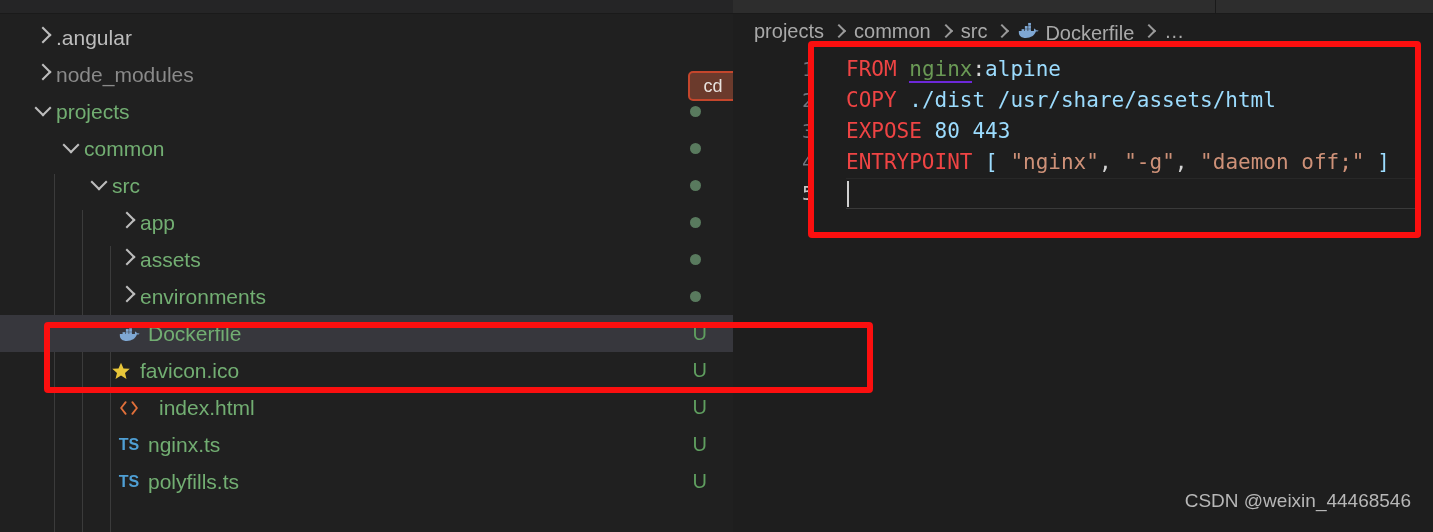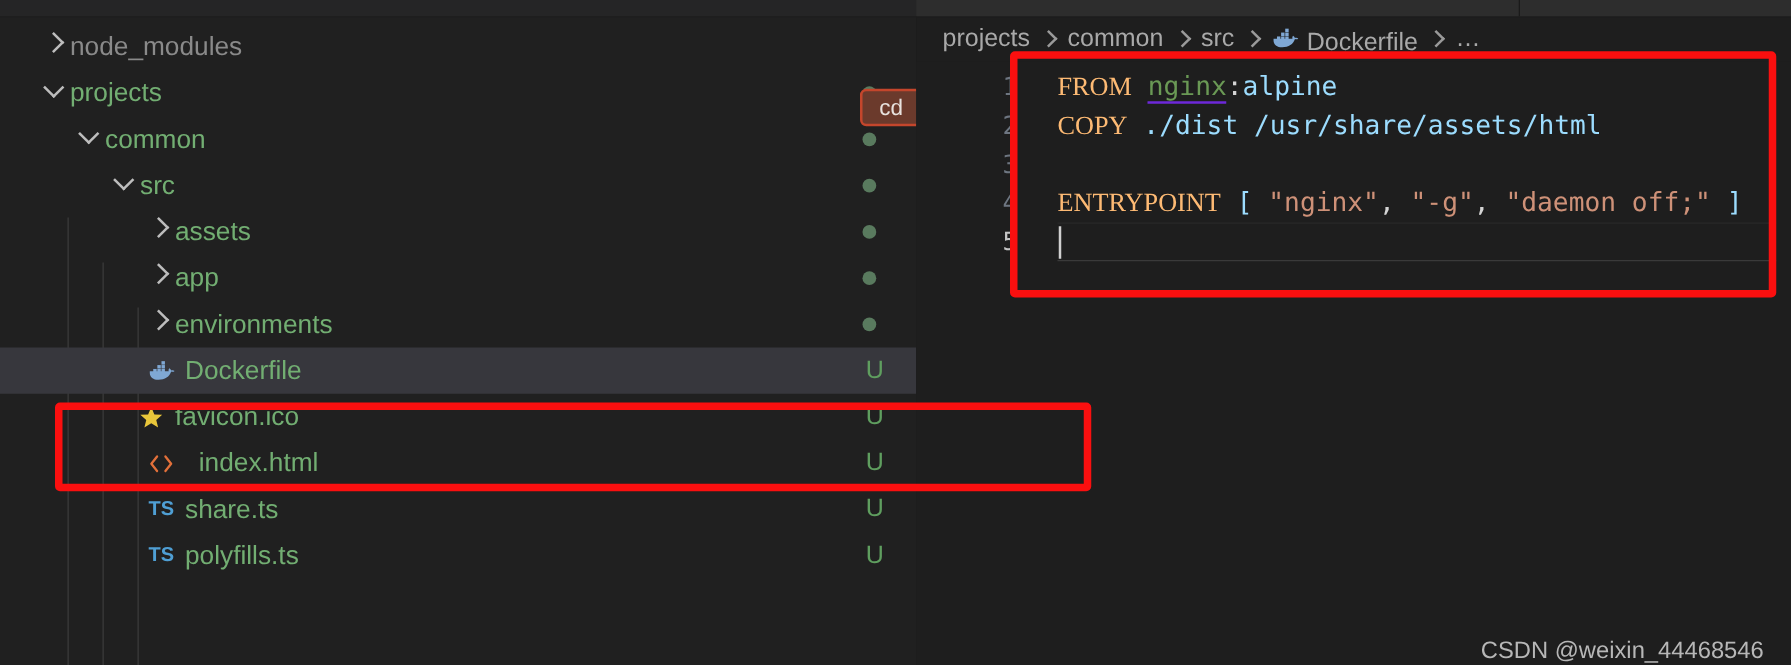--- a/index.html
+++ b/index.html
@@ -223,21 +223,21 @@
     pointer-events: none;
   }
   .caret {
     position: absolute;
     width: 2px;
     height: 26px;
     background: #d0d0d0;
   }
 
   
-  .t-kw   { color: #fdba74; font-family: Liberation Serif, serif; }
+  .t-kw   { color: #ef4444; }
   .t-img  { color: #6a9955; border-bottom: 2px solid #6d28d9; }
   .t-punc { color: #d4d4d4; }
   .t-val  { color: #9cdcfe; }
   .t-num  { color: #9cdcfe; }
   .t-brk  { color: #9cdcfe; }
   .t-str  { color: #ce9178; }
 
   
   .annot {
     position: absolute;
@@ -245,21 +245,21 @@
     border-radius: 4px;
     box-sizing: border-box;
     pointer-events: none;
   }
   #annot-editor { left: 808px; top: 41px; width: 613px; height: 197px; }
   #annot-sidebar { left: 44px; top: 322px; width: 829px; height: 71px; }
 
   .watermark {
     position: absolute;
     right: 22px;
-    bottom: 0;
+    bottom: 20px;
     color: #b7b7b7;
     font-size: 19px;
     font-family: "Liberation Sans", sans-serif;
   }
 </style>
 </head>
 <body>
 
 <div id="app">
 
@@ -274,45 +274,49 @@
     <div class="sidebar">
 
       <div class="guide" style="top:160px; height:372px;"></div>
       <div class="guide guide2" style="top:196px; height:336px;"></div>
       <div class="guide guide3" style="top:232px; height:300px;"></div>
 
 
       <div id="tree">
           <div class="tree-row" style="padding-left: 32px;">
             <span class="twisty"><span class="chev"></span></span>
+            <span class="label plain">.angular</span>
+          </div>
+          <div class="tree-row" style="padding-left: 32px;">
+            <span class="twisty"><span class="chev"></span></span>
             <span class="label muted">node_modules</span>
           </div>
           <div class="tree-row" style="padding-left: 32px;">
             <span class="twisty"><span class="chev open"></span></span>
             <span class="label ">projects</span>
             <span class="dot"></span>
           </div>
           <div class="tree-row" style="padding-left: 60px;">
             <span class="twisty"><span class="chev open"></span></span>
             <span class="label ">common</span>
             <span class="dot"></span>
           </div>
           <div class="tree-row" style="padding-left: 88px;">
             <span class="twisty"><span class="chev open"></span></span>
             <span class="label ">src</span>
             <span class="dot"></span>
           </div>
           <div class="tree-row" style="padding-left: 116px;">
             <span class="twisty"><span class="chev"></span></span>
-            <span class="label ">assets</span>
+            <span class="label ">app</span>
             <span class="dot"></span>
           </div>
           <div class="tree-row" style="padding-left: 116px;">
             <span class="twisty"><span class="chev"></span></span>
-            <span class="label ">app</span>
+            <span class="label ">assets</span>
             <span class="dot"></span>
           </div>
           <div class="tree-row" style="padding-left: 116px;">
             <span class="twisty"><span class="chev"></span></span>
             <span class="label ">environments</span>
             <span class="dot"></span>
           </div>
           <div class="tree-row selected" style="padding-left: 116px;">
             <span class="ficon">
               <svg width="22" height="22" viewBox="0 0 24 24" aria-hidden="true">
@@ -348,21 +352,21 @@
                 </g>
               </svg>
             </span>
             <span class="label ">index.html</span>
             <span class="badge">U</span>
           </div>
           <div class="tree-row" style="padding-left: 116px;">
             <span class="ficon">
               <span style="color:#4f9fd4;font-family:'Liberation Sans',sans-serif;font-size:16px;font-weight:bold;">TS</span>
             </span>
-            <span class="label ">share.ts</span>
+            <span class="label ">nginx.ts</span>
             <span class="badge">U</span>
           </div>
           <div class="tree-row" style="padding-left: 116px;">
             <span class="ficon">
               <span style="color:#4f9fd4;font-family:'Liberation Sans',sans-serif;font-size:16px;font-weight:bold;">TS</span>
             </span>
             <span class="label ">polyfills.ts</span>
             <span class="badge">U</span>
           </div>
         </div>
@@ -392,21 +396,21 @@
                   <path d="M2 13.5c0 3.6 3 6 7.6 6 5.6 0 9.6-2.6 11.1-7.2 1.2.5 2.4.2 2.9-.6-.8-.7-2-0.8-3-.4-.2-.9-.8-1.6-1.6-2-.6.8-.8 1.9-.4 2.8H2z"></path>
                 </g>
               </svg>
             </span><span>Dockerfile</span></span>
           <span class="bc-chev"></span>
           <span><span>…</span></span>
         </div>
       <div class="code-area" id="code-area">
           <div class="code-line"><span class="gutter">1</span><span class="code-text"><span class="t-kw">FROM</span><span class="t-punc"> </span><span class="t-img">nginx</span><span class="t-punc">:</span><span class="t-val">alpine</span></span></div>
           <div class="code-line"><span class="gutter">2</span><span class="code-text"><span class="t-kw">COPY</span><span class="t-punc"> </span><span class="t-val">./dist /usr/share/assets/html</span></span></div>
-          <div class="code-line"><span class="gutter">3</span></div>
+          <div class="code-line"><span class="gutter">3</span><span class="code-text"><span class="t-kw">EXPOSE</span><span class="t-punc"> </span><span class="t-num">80 443</span></span></div>
           <div class="code-line"><span class="gutter">4</span><span class="code-text"><span class="t-kw">ENTRYPOINT</span><span class="t-punc"> </span><span class="t-brk">[</span><span class="t-punc"> </span><span class="t-str">"nginx"</span><span class="t-punc">, </span><span class="t-str">"-g"</span><span class="t-punc">, </span><span class="t-str">"daemon off;"</span><span class="t-punc"> </span><span class="t-brk">]</span></span></div>
           <div class="code-line current"><span class="gutter current">5</span><span class="code-text"></span></div>
           <div class="cur-line-box" style="top: 129px;"></div>
           <div class="caret" style="top: 132px; left: 114px;"></div>
         </div>
     </div>
 
   </div>
 </div>
 

